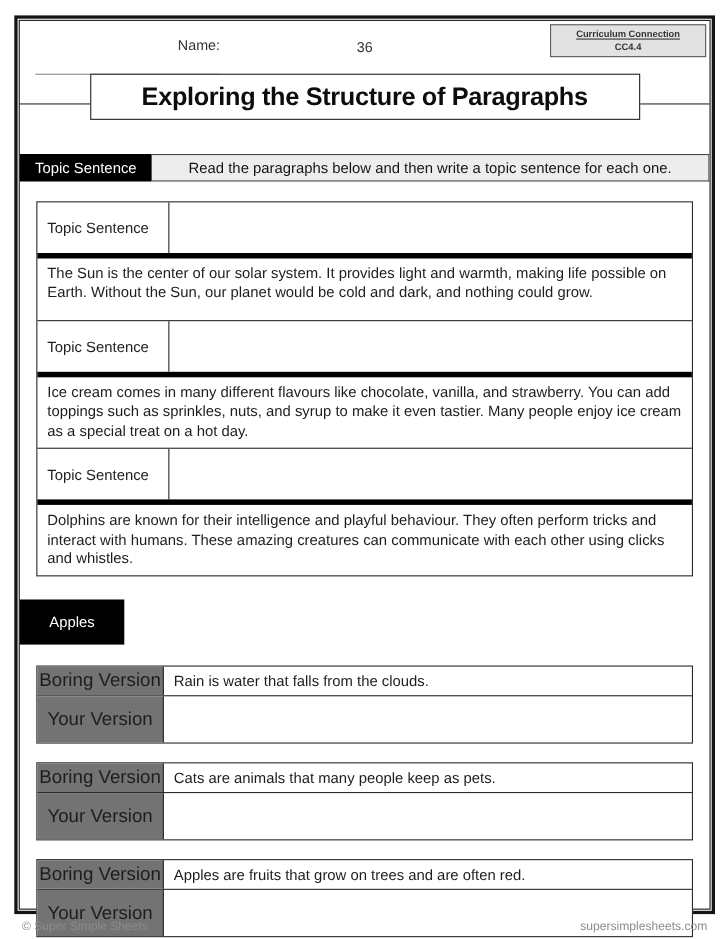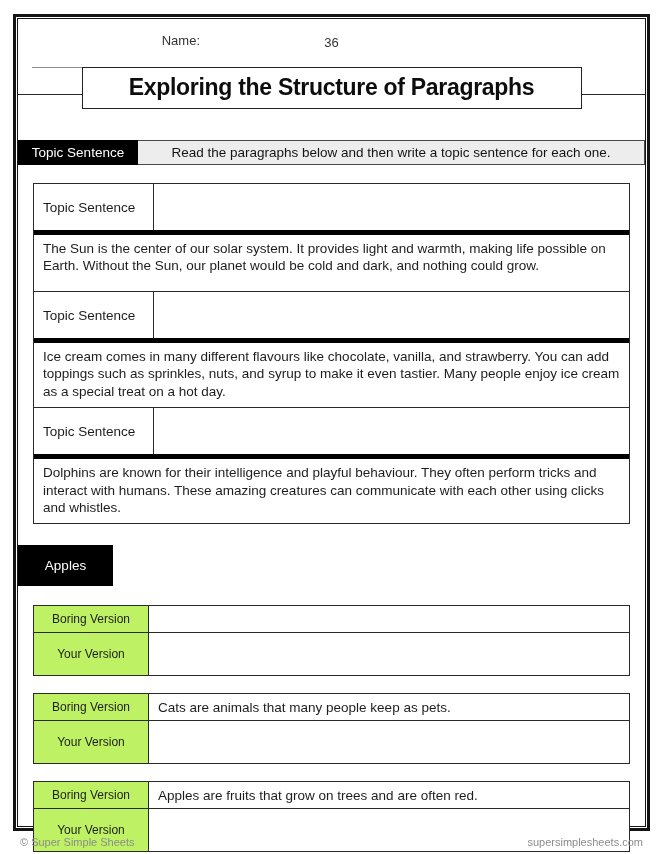--- a/index.html
+++ b/index.html
@@ -119,24 +119,24 @@
     border: 1.5px solid #2a2a2a;
     background: #fff;
   }
   .hook-table + .hook-table { margin-top: 17px; }
   .hooks-tables { margin-top: 19px; }
   .hook-row { display: flex; }
   .hook-row.boring { height: 27px; border-bottom: 1px solid #2a2a2a; }
   .hook-row.yours { height: 42px; }
   .hook-label-cell {
     width: 115px; flex: 0 0 auto;
-    background: #bef264;
+    background: #737373;
     border-right: 1px solid #2a2a2a;
     display: flex; align-items: center; justify-content: center;
-    font-size: 12px;
+    font-size: 17px;
   }
   .hook-sentence-cell {
     flex: 1;
     display: flex; align-items: center;
     padding-left: 9px;
     font-size: 13.5px;
   }
   .hook-answer-cell { flex: 1; }
   
   .footer {
@@ -151,20 +151,24 @@
 
 <div class="page">
   <div class="page-inner">
 
     <div class="header-row">
       <div class="name-block">
         <span>Name:</span>
         <span class="name-line"></span>
       </div>
       <div class="page-number">36</div>
+      <div class="curriculum-box">
+        <div class="curriculum-title">Curriculum Connection</div>
+        <div class="curriculum-code">CC4.4</div>
+      </div>
     </div>
 
     <div class="title-wrap">
       <div class="title-rule"></div>
       <h1 class="title-box">Exploring the Structure of Paragraphs</h1>
     </div>
 
     <div class="section-bar">
       <div class="section-label topic-bar-label">Topic Sentence</div>
       <div class="section-instruction centered">Read the paragraphs below and then write a topic sentence for each one.</div>
@@ -200,20 +204,21 @@
 
     <div class="section-bar hooks">
       <div class="section-label hooks-bar-label">Apples</div>
     </div>
 
     <div class="hooks-tables">
 
       <div class="hook-table">
         <div class="hook-row boring">
           <div class="hook-label-cell">Boring Version</div>
+          <div class="hook-sentence-cell">Rain is water that falls from the clouds.</div>
         </div>
         <div class="hook-row yours">
           <div class="hook-label-cell">Your Version</div>
           <div class="hook-answer-cell"></div>
         </div>
       </div>
 
       <div class="hook-table">
         <div class="hook-row boring">
           <div class="hook-label-cell">Boring Version</div>

